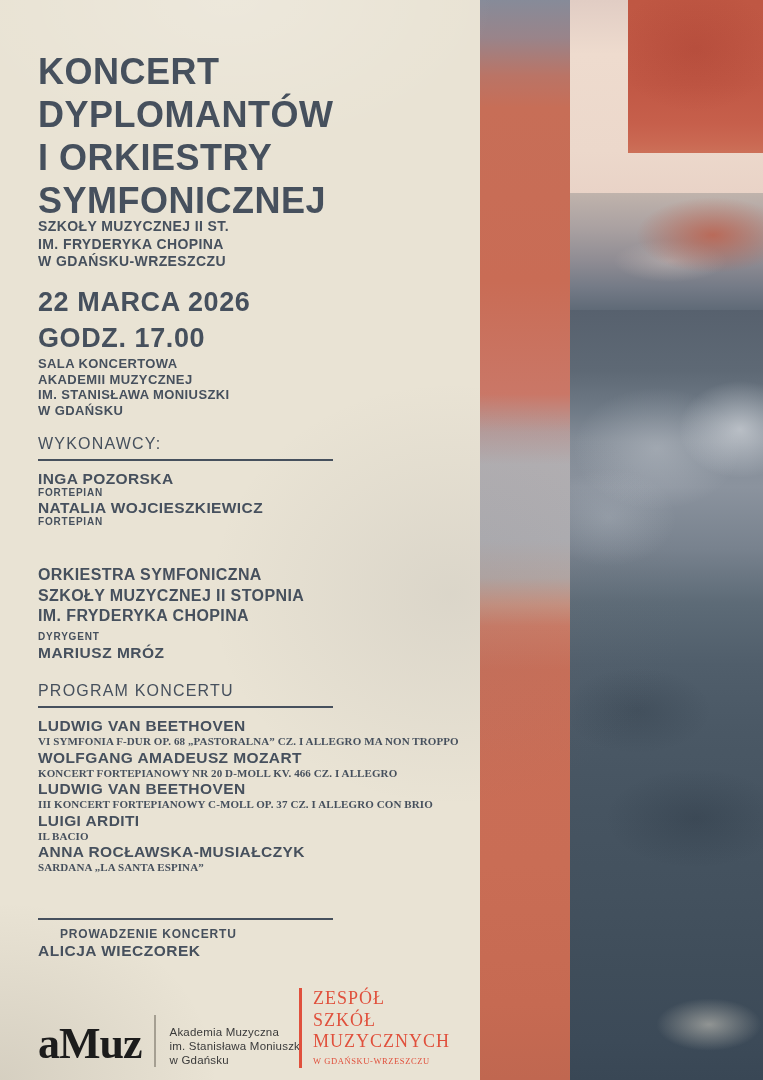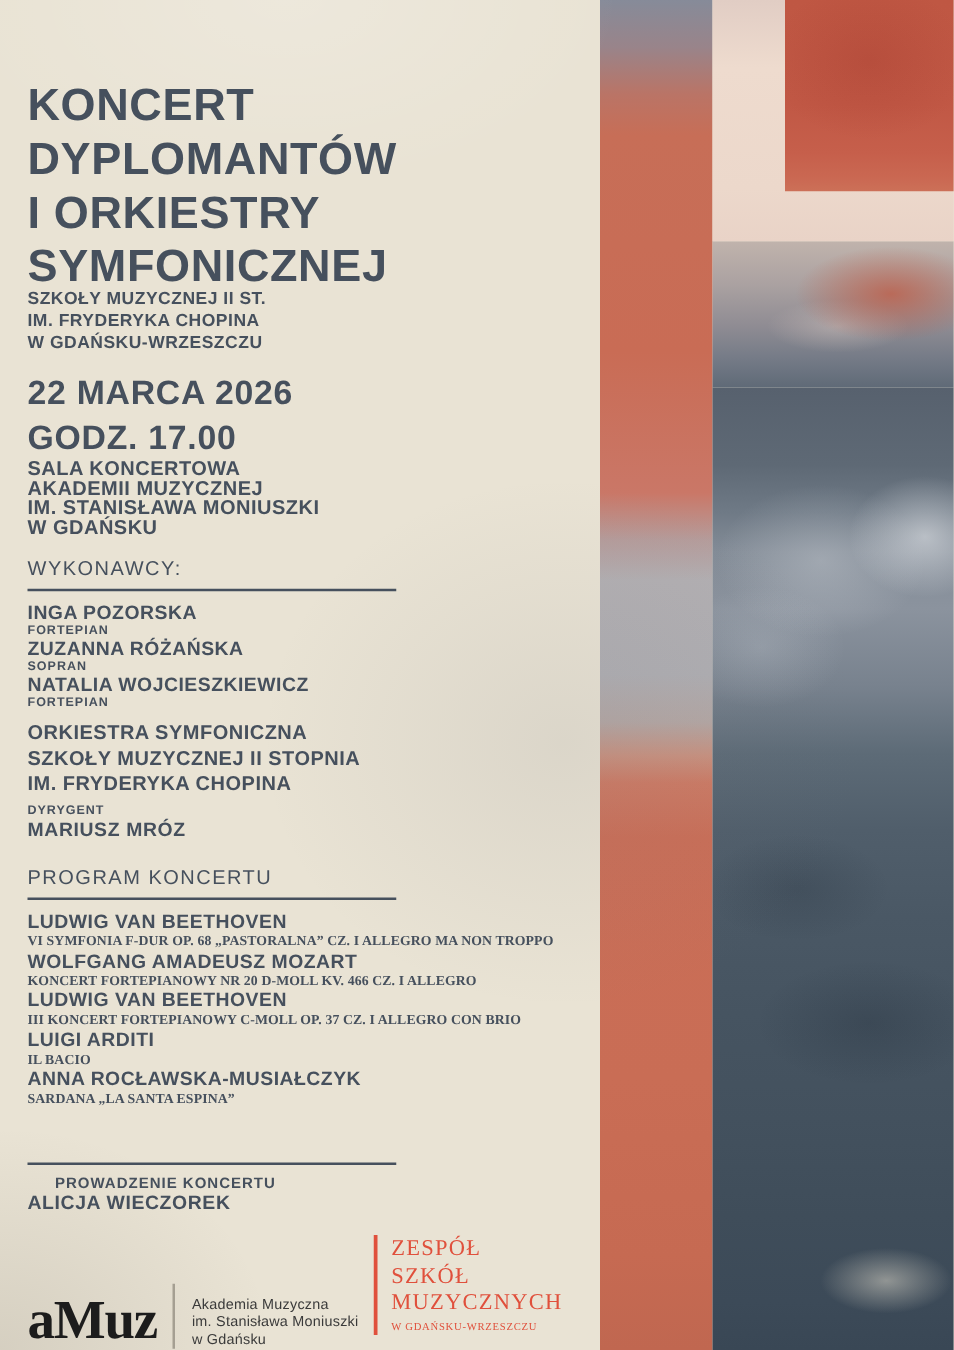--- a/index.html
+++ b/index.html
@@ -54,25 +54,25 @@
       radial-gradient(40% 5% at 72% 92.8%, rgba(201,198,187,0.6), transparent 68%),
       radial-gradient(55% 8% at 35% 52%, rgba(16,26,38,0.16), transparent 70%),
       radial-gradient(65% 9% at 65% 66%, rgba(14,24,36,0.18), transparent 72%),
       linear-gradient(180deg,#57616e 0%,#5e6975 8%,#6f7a86 13%,#838c97 17%,#8b939e 23%,
         #78828e 31%,#5d6b77 38%,#505e6b 46%,#4a5865 55%,#465461 65%,#43515e 76%,
         #3f4d5a 86%,#3c4a58 95%,#394755 100%);
   }
 
   
   .txt{color:#46505d;}
-  .abs{position:absolute;left:22px;margin-top:12px;}
+  .abs{position:absolute;left:38px;}
   .title{top:50px;font-weight:bold;font-size:36px;line-height:43px;letter-spacing:0.5px;width:430px;}
   .subtitle{top:218px;font-weight:bold;font-size:14px;line-height:17.5px;letter-spacing:0.4px;}
   .datetime{top:284px;font-weight:bold;font-size:27px;line-height:36px;letter-spacing:0.6px;}
-  .venue{top:356px;font-weight:bold;font-size:16px;line-height:15.5px;letter-spacing:0.4px;}
+  .venue{top:356px;font-weight:bold;font-size:13px;line-height:15.5px;letter-spacing:0.4px;}
 
   .section-label{font-weight:normal;font-size:16px;letter-spacing:1.2px;}
   .rule{width:295px;height:2px;background:#46505d;}
   .rule-gap{margin-top:6px;margin-bottom:9px;}
 
   .performers-section{top:435px;width:440px;}
   .performer{margin-bottom:1px;}
   .performer-name{font-weight:bold;font-size:15.5px;line-height:17px;letter-spacing:0.4px;}
   .performer-role{font-weight:bold;font-size:10px;line-height:11px;letter-spacing:0.8px;}
 
@@ -146,24 +146,20 @@
   </div>
 
   <div class="abs performers-section txt">
     <div class="section-label">WYKONAWCY:</div>
     <div class="rule rule-gap"></div>
     <div class="performer">
       <div class="performer-name">INGA POZORSKA</div>
       <div class="performer-role">FORTEPIAN</div>
     </div>
     <div class="performer">
-      <div class="performer-name">ZUZANNA RÓŻAŃSKA</div>
-      <div class="performer-role">SOPRAN</div>
-    </div>
-    <div class="performer">
       <div class="performer-name">NATALIA WOJCIESZKIEWICZ</div>
       <div class="performer-role">FORTEPIAN</div>
     </div>
   </div>
 
   <div class="abs orchestra txt">
     <div>ORKIESTRA SYMFONICZNA</div>
     <div>SZKOŁY MUZYCZNEJ II STOPNIA</div>
     <div>IM. FRYDERYKA CHOPINA</div>
   </div>

